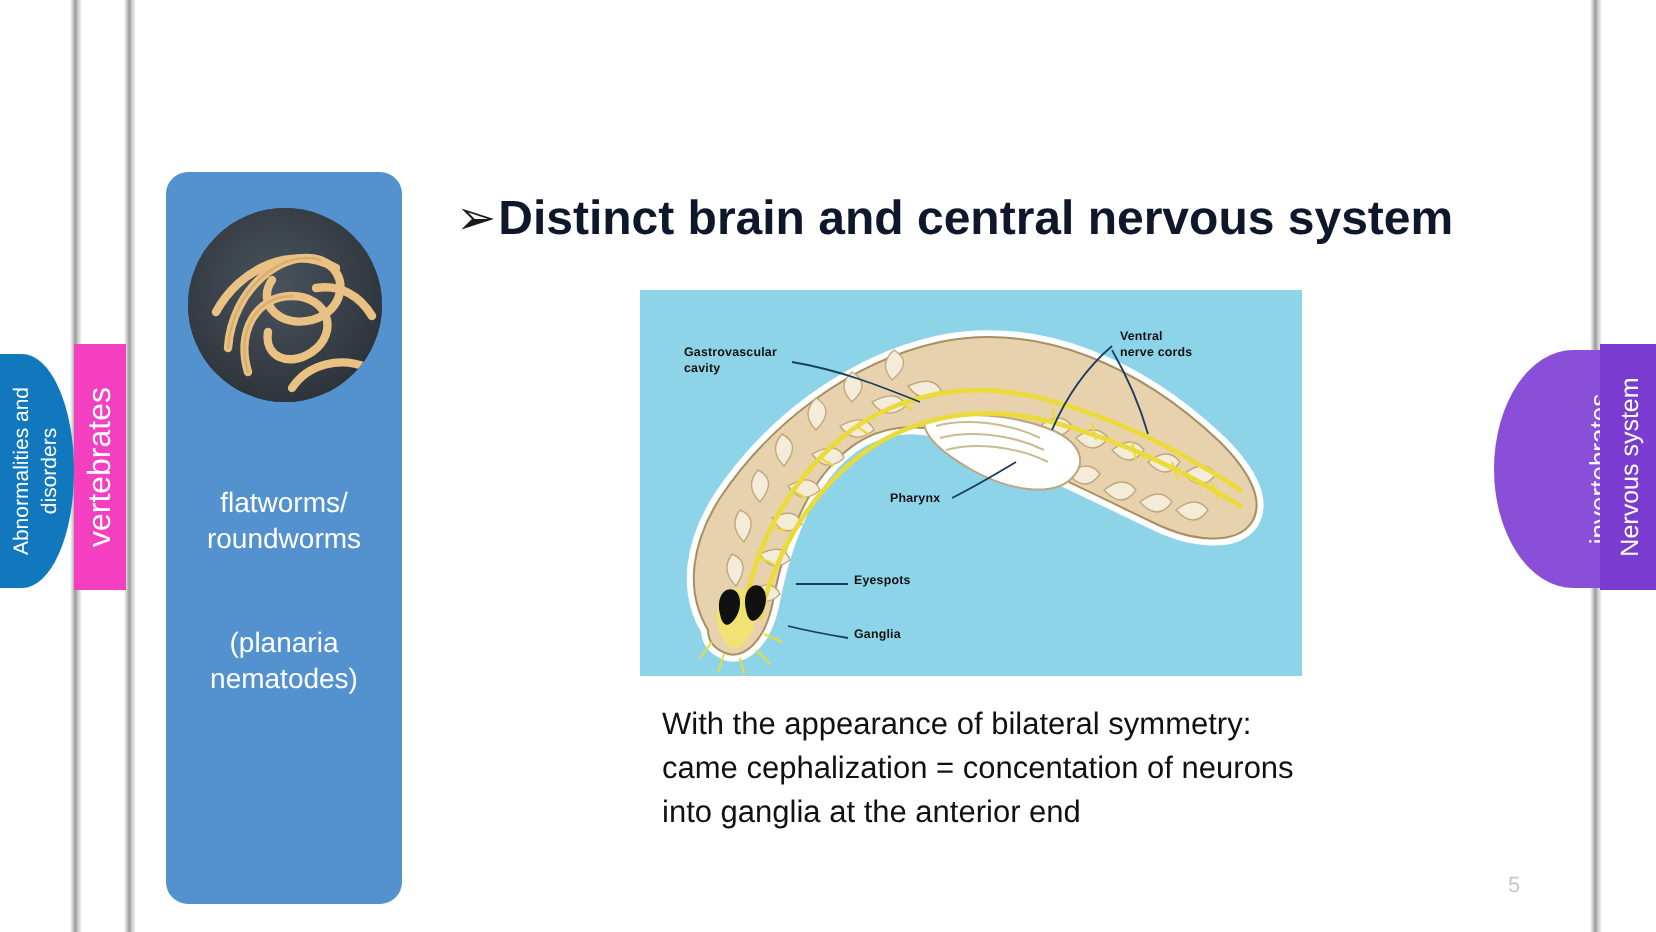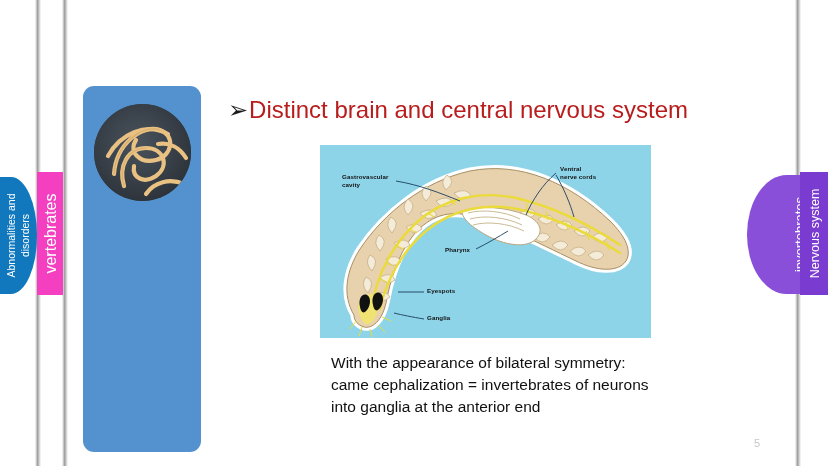--- a/index.html
+++ b/index.html
@@ -204,23 +204,24 @@
     align-items: baseline;
   }
   .bullet-glyph {
     font-size: 24px;
     color: #1a1a1a;
     margin-right: 1px;
     line-height: 1;
   }
   .bullet-text {
     font-size: 24px;
-    color: #b91c1c;
+    color: #0f172a;
     line-height: 1.15;
     white-space: nowrap;
+    font-weight: bold;
   }
 
   
   .figure {
     position: absolute;
     left: 320px;
     top: 145px;
     width: 331px;
     height: 193px;
     background: #8ed4e9;
@@ -299,20 +300,24 @@
           <path d="M14 52 C 26 30, 52 18, 74 30"></path>
           <path d="M52 90 C 60 78, 76 74, 90 80"></path>
           <path d="M64 40 C 76 38, 86 44, 92 54"></path>
         </g>
         <g fill="none" stroke="#d4aa6a" stroke-width="1.2" stroke-linecap="round" opacity="0.8">
           <path d="M20 70 C 22 40, 48 20, 66 26"></path>
           <path d="M30 82 C 24 62, 34 44, 52 44"></path>
         </g>
       </svg>
     </div>
+    <div class="card-caption">flatworms/
+roundworms</div>
+    <div class="card-subcaption">(planaria
+nematodes)</div>
   </div>
 
   <div class="bullet-row">
     <span class="bullet-glyph">➢</span>
     <span class="bullet-text">Distinct brain and central nervous system</span>
   </div>
 
   <div class="figure">
     <svg width="331" height="193" viewBox="0 0 331 193" xmlns="http://www.w3.org/2000/svg" aria-hidden="true">
       <rect width="331" height="193" fill="#8ed4e9"></rect>
@@ -409,17 +414,17 @@
 
     <div class="fig-label" style="left:22px; top:28px;">Gastrovascular
 cavity</div>
     <div class="fig-label" style="left:240px; top:20px;">Ventral
 nerve cords</div>
     <div class="fig-label" style="left:125px; top:101px;">Pharynx</div>
     <div class="fig-label" style="left:107px; top:142px;">Eyespots</div>
     <div class="fig-label" style="left:107px; top:169px;">Ganglia</div>
   </div>
 
-  <div class="body-text">With the appearance of bilateral symmetry: came cephalization = invertebrates of neurons into ganglia at the anterior end</div>
+  <div class="body-text">With the appearance of bilateral symmetry: came cephalization = concentation of neurons into ganglia at the anterior end</div>
 
   <div class="slide-number">5</div>
 
 </div>
 
 </body></html>

